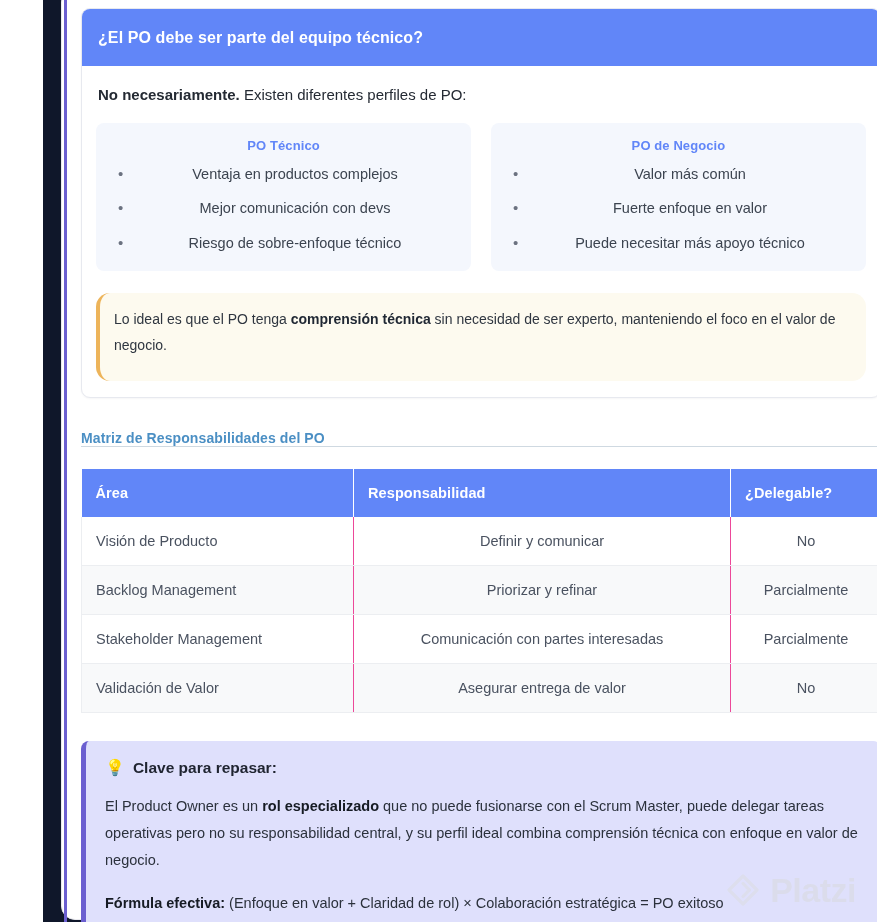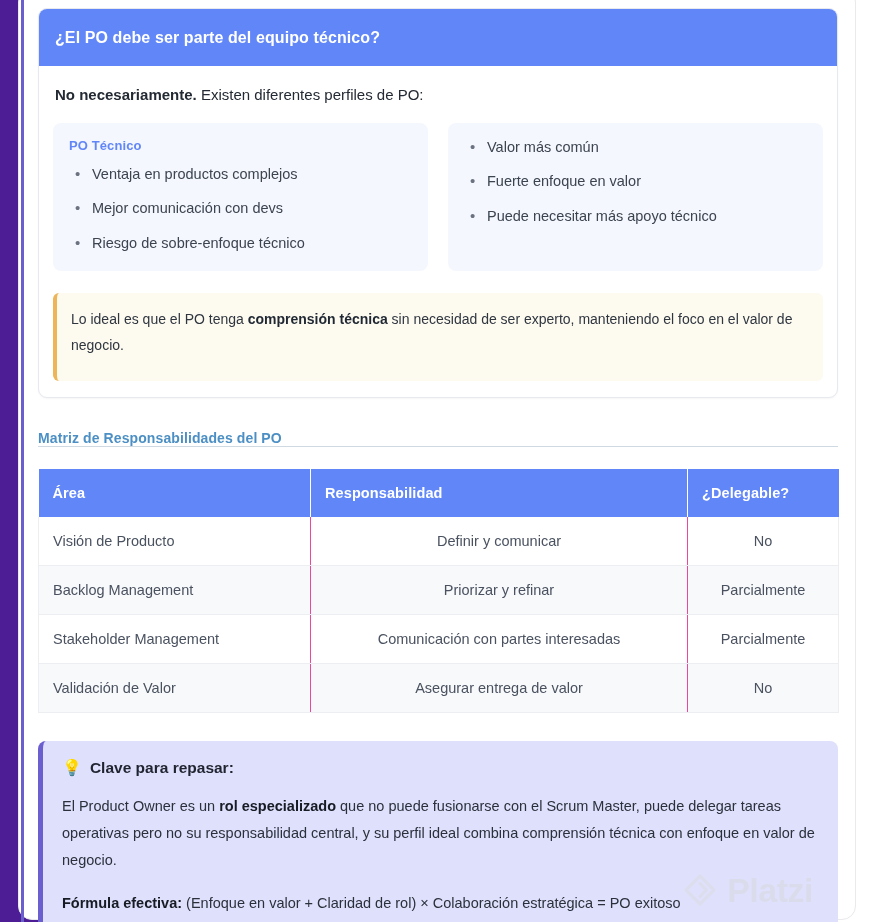--- a/index.html
+++ b/index.html
@@ -10,21 +10,22 @@
     background: #ffffff;
     font-family: "Liberation Sans", sans-serif;
     overflow: hidden;
   }
 
   
   #page {
     position: relative;
     width: 831px;
     height: 922px;
-    background: #4c1d95;
+    background: #0f172a;
+    margin-left: 43px;
   }
 
   
   .left-rail {
     position: absolute;
     left: 21px;
     top: 0;
     width: 3px;
     height: 922px;
     background: #6b5fd0;
@@ -78,20 +79,21 @@
     color: #242a33;
     line-height: 1.5;
     margin: 2px 0 16px 2px;
   }
   .lead b { font-weight: bold; }
 
   
   .profiles {
     display: flex;
     gap: 20px;
+    text-align: center;
   }
   .profile {
     flex: 1 1 0;
     background: #f4f7fd;
     border-radius: 8px;
     padding: 15px 16px 18px 16px;
   }
   .profile-title {
     color: #6186f8;
     font-size: 13px;
@@ -116,21 +118,21 @@
     top: -1px;
     color: #6b7280;
     font-size: 15px;
   }
 
   
   .ideal {
     margin-top: 22px;
     background: #fdfaef;
     border-left: 4px solid #edb45a;
-    border-radius: 6px;
+    border-radius: 14px;
     padding: 14px 16px 22px 14px;
   }
   .ideal p {
     font-size: 14px;
     color: #2f3640;
     line-height: 1.85;
   }
   .ideal b { font-weight: bold; color: #1f2733; }
 
   
@@ -254,20 +256,21 @@
           <div class="profile">
             <div class="profile-title">PO Técnico</div>
             <ul>
               <li>Ventaja en productos complejos</li>
               <li>Mejor comunicación con devs</li>
               <li>Riesgo de sobre-enfoque técnico</li>
             </ul>
           </div>
 
           <div class="profile">
+            <div class="profile-title">PO de Negocio</div>
             <ul>
               <li>Valor más común</li>
               <li>Fuerte enfoque en valor</li>
               <li>Puede necesitar más apoyo técnico</li>
             </ul>
           </div>
 
         </div>
 
         <div class="ideal">

